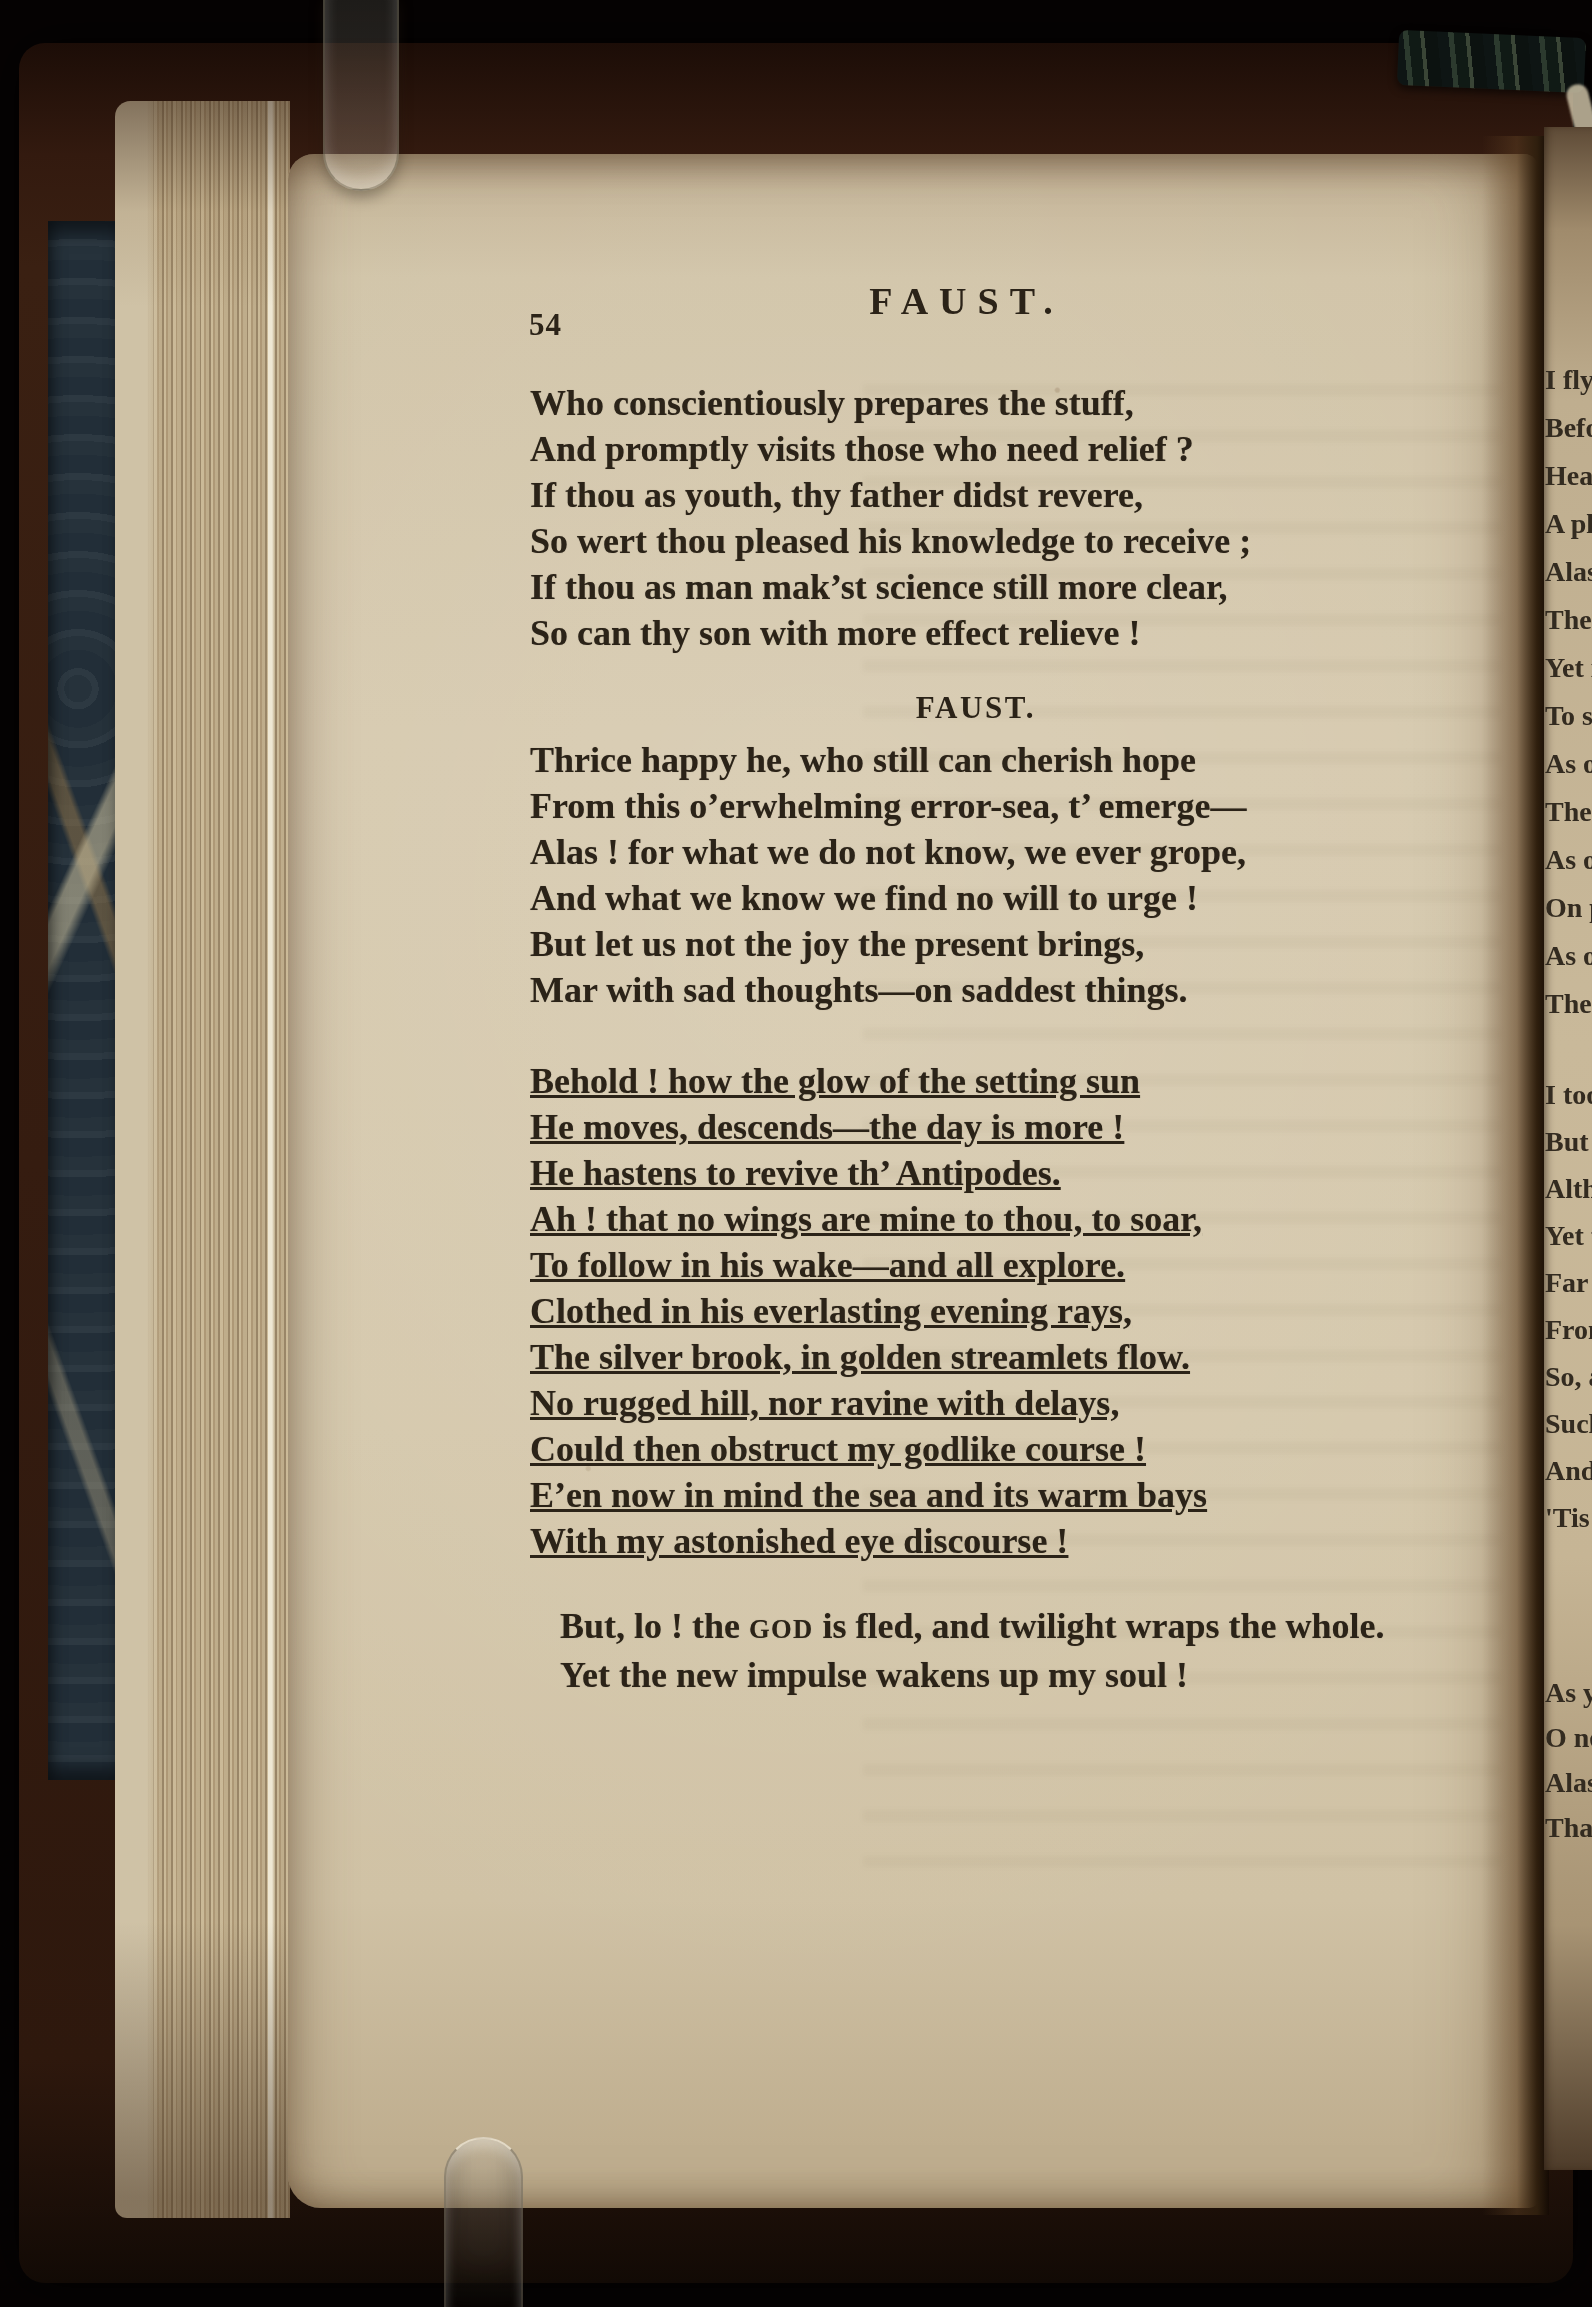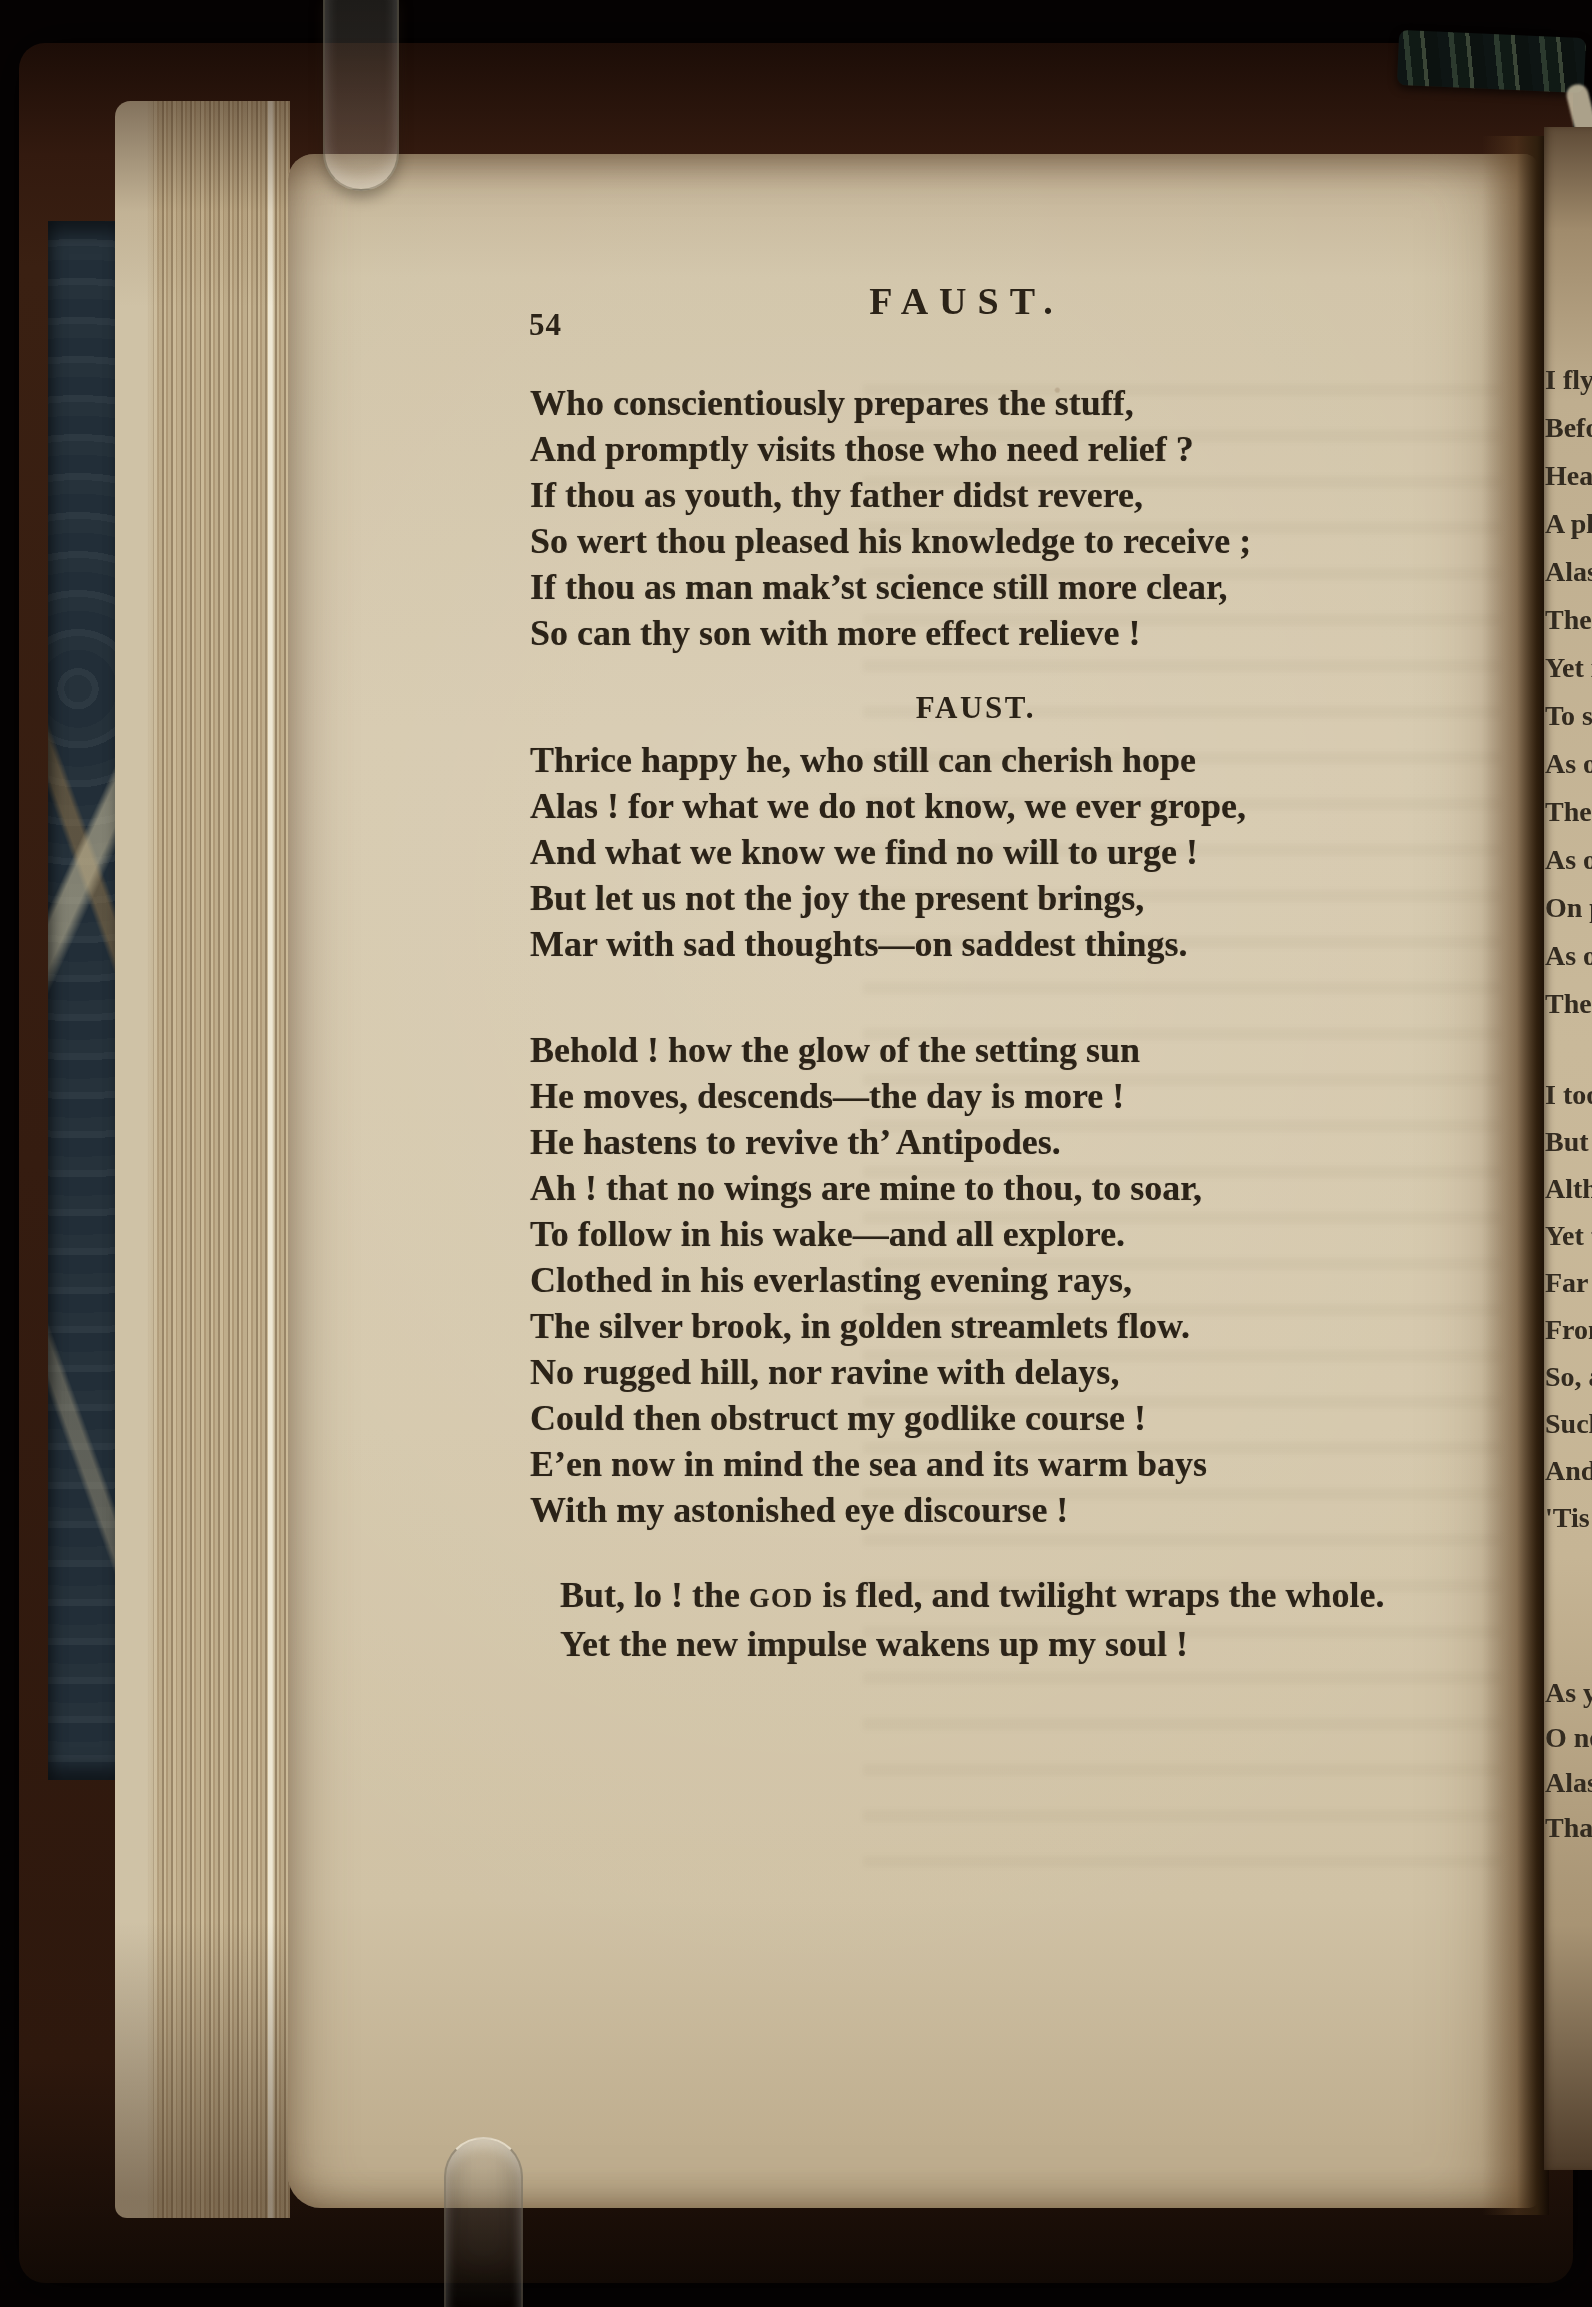--- a/index.html
+++ b/index.html
@@ -81,21 +81,21 @@
            letter-spacing:0.9px;color:#2b2318;}
   .runhead{position:absolute;left:481px;top:125px;width:395px;text-align:center;
            font-size:38px;font-weight:bold;letter-spacing:11px;color:#2b2318;}
   .poem{position:absolute;left:242px;top:226px;width:986px;color:#2b2318;}
   .poem .line{white-space:nowrap;font-size:36px;line-height:46px;font-weight:bold;
               text-shadow:0 0 0.9px rgba(43,35,24,.35);}
   .poem .sc{font-size:26.6px;letter-spacing:1.3px;}
   .block.speaker{margin-top:33px;width:892px;text-align:center;font-size:31px;
                  font-weight:bold;letter-spacing:2.6px;line-height:38px;}
   .block.speaker + .block{margin-top:10.3px;}
-  .block.stanza-2{margin-top:60px;}
+  .block.stanza-2{margin-top:45px;text-decoration:underline;}
   .block.stanza-3{margin-top:39px;margin-left:30px;}
 
   
   .fragments{position:absolute;left:1545px;top:356px;width:47px;overflow:hidden;color:#332b20;}
   .frag-group .line{white-space:nowrap;font-size:28px;font-weight:bold;}
   .frag-group:nth-child(1) .line{line-height:48px;}
   .frag-group:nth-child(2){margin-top:43px;} .frag-group:nth-child(2) .line{line-height:47px;}
   .frag-group:nth-child(3){margin-top:129px;} .frag-group:nth-child(3) .line{line-height:45px;}
 </style>
 </head>
@@ -117,20 +117,21 @@
           <div class="line">Who conscientiously prepares the stuff,</div>
           <div class="line">And promptly visits those who need relief ?</div>
           <div class="line">If thou as youth, thy father didst revere,</div>
           <div class="line">So wert thou pleased his knowledge to receive ;</div>
           <div class="line">If thou as man mak’st science still more clear,</div>
           <div class="line">So can thy son with more effect relieve !</div>
         </div>
         <div class="block speaker">FAUST.</div>
         <div class="block stanza-1">
           <div class="line">Thrice happy he, who still can cherish hope</div>
+          <div class="line">From this o’erwhelming error-sea, t’ emerge—</div>
           <div class="line">Alas !  for what we do not know, we ever grope,</div>
           <div class="line">And what we know we find no will to urge !</div>
           <div class="line">But let us not the joy the present brings,</div>
           <div class="line">Mar with sad thoughts—on saddest things.</div>
         </div>
         <div class="block stanza-2">
           <div class="line">Behold !  how the glow of the setting sun</div>
           <div class="line">He moves, descends—the day is more !</div>
           <div class="line">He hastens to revive th’ Antipodes.</div>
           <div class="line">Ah !  that no wings are mine to thou, to soar,</div>

